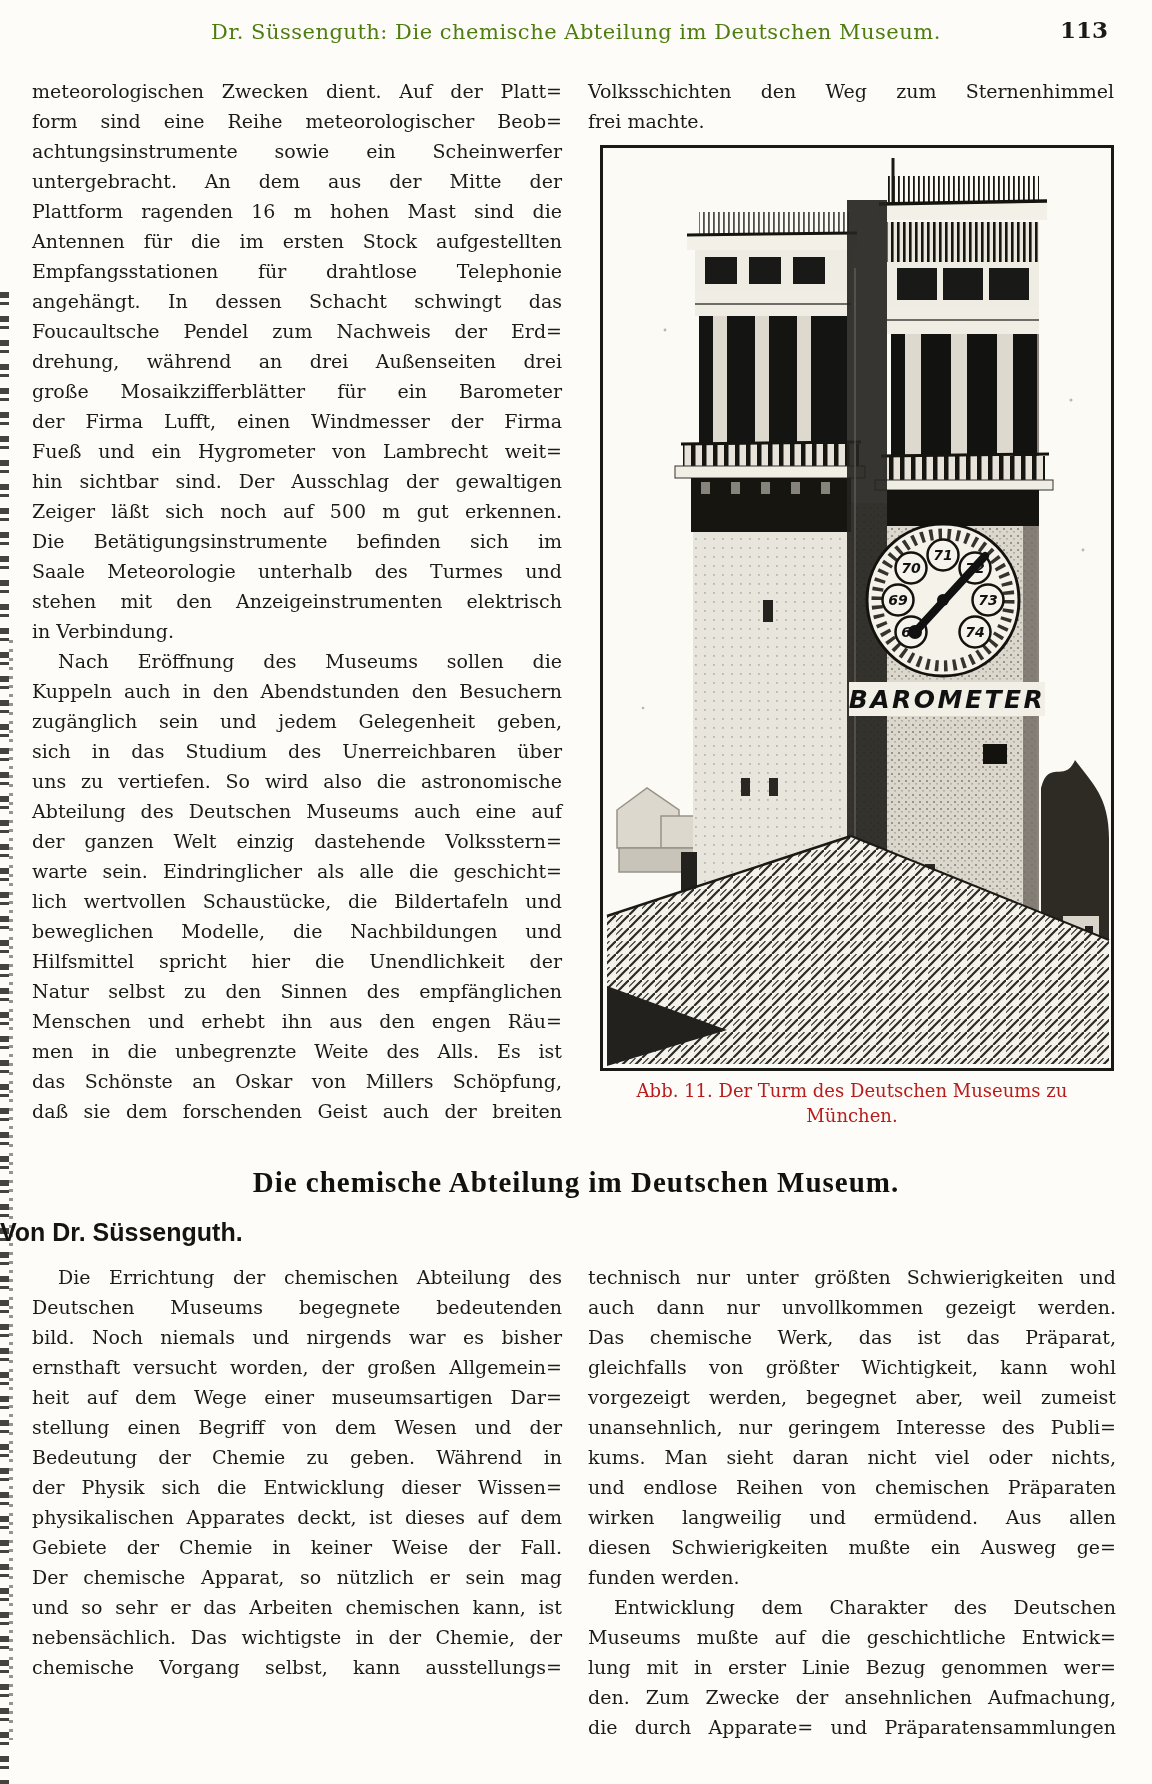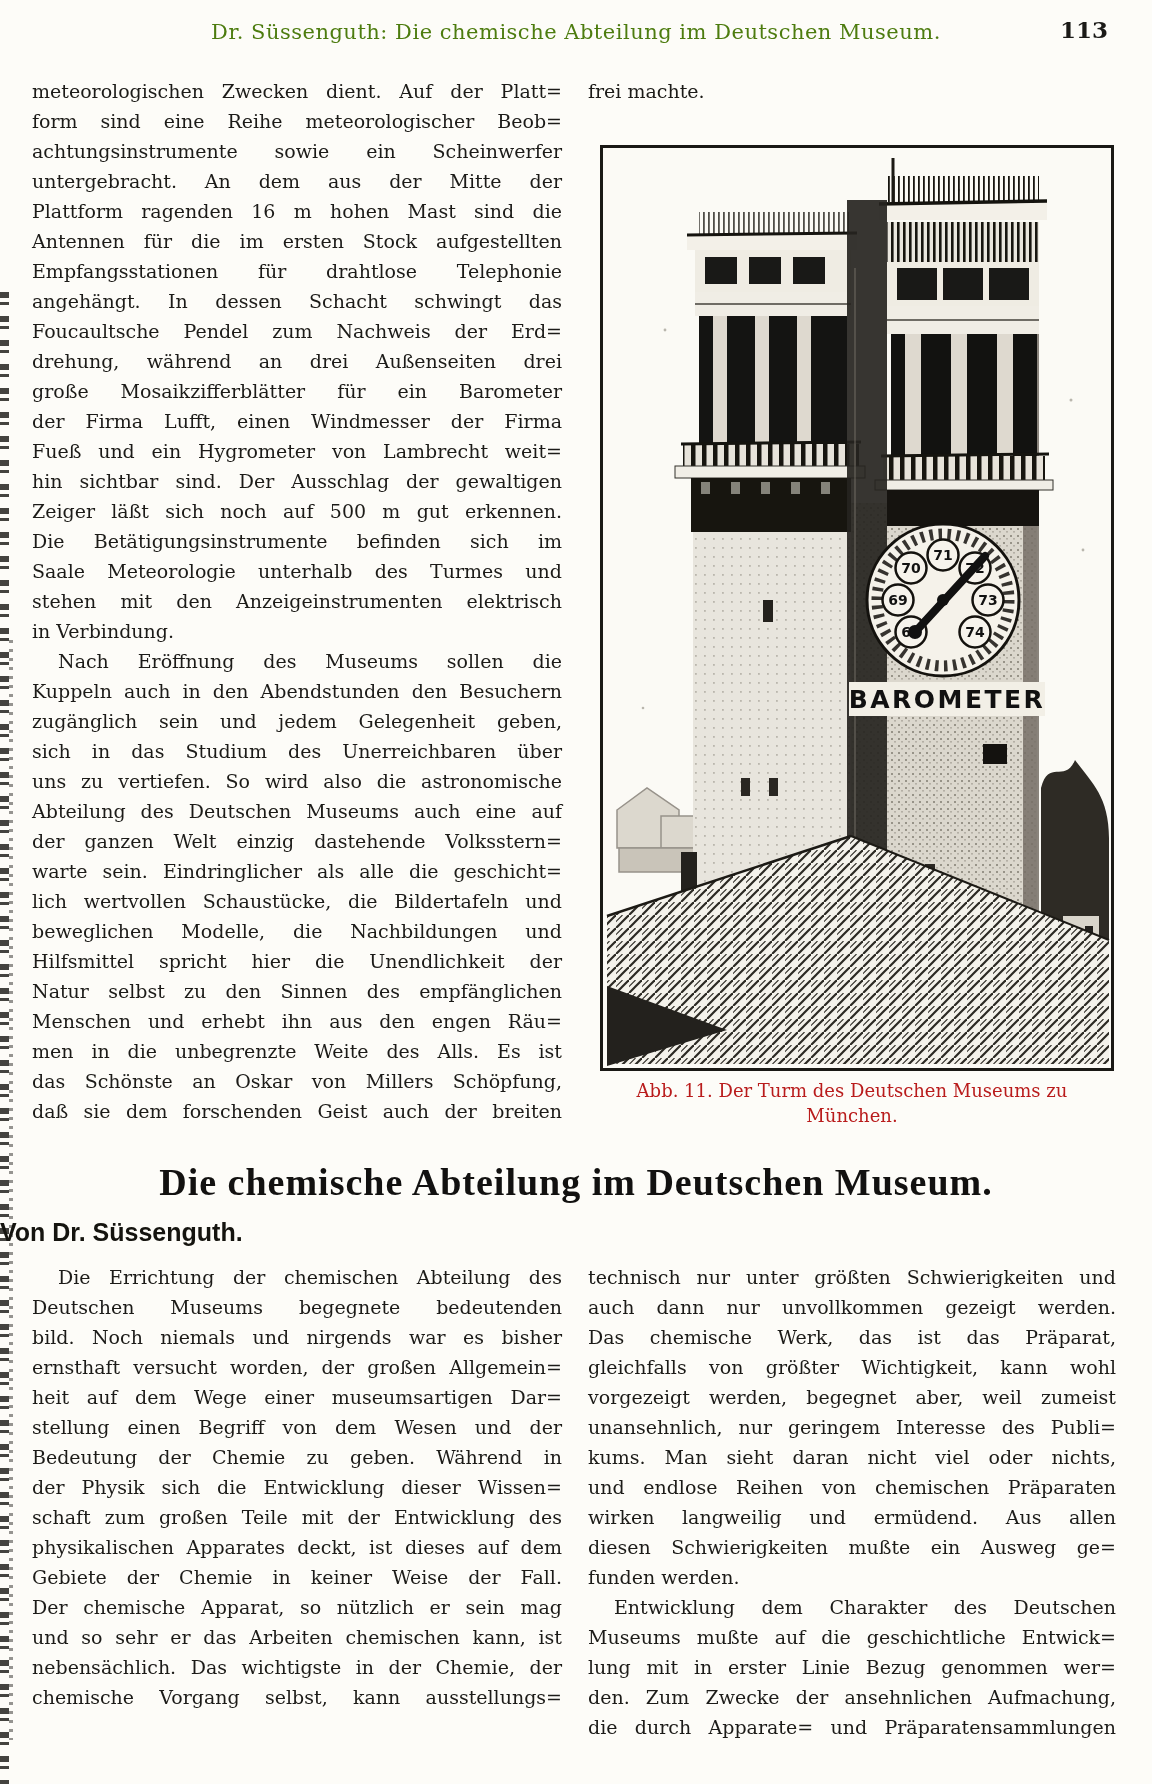--- a/index.html
+++ b/index.html
@@ -13,25 +13,25 @@
   .col{font-size:19px;line-height:30px;}
   #col-lt{left:32px;top:76px;width:530px;}
   #col-rt{left:588px;top:76px;width:526px;}
   #col-lb{left:32px;top:1262px;width:530px;}
   #col-rb{left:588px;top:1262px;width:528px;}
   .para{margin:0;}
   .tline{text-align:justify;text-align-last:justify;height:30px;white-space:nowrap;}
   .tline.pend{text-align-last:left;}
   .para.indent .tline:first-child{text-indent:26px;}
   
-  #figure-frame{left:600px;top:145px;width:514px;height:926px;border:3px solid #1a1915;box-sizing:border-box;background:#fbfaf5;}
+  #figure-frame{left:600px;top:145px;width:514px;height:926px;border:3px solid #1a1915;box-sizing:border-box;background:#fbfaf5;font-style:italic;}
   #figure-caption{left:588px;top:1078px;width:528px;text-align:center;font-size:18px;line-height:25px;color:#b91c1c;}
   
   #article-title{left:0;top:1156px;width:1152px;text-align:center;
-    font-family:"Liberation Serif","DejaVu Serif",serif;font-weight:bold;font-size:38px;line-height:52px;letter-spacing:1px;color:#121110;}
+    font-family:"Liberation Serif","DejaVu Serif",serif;font-weight:bold;font-size:29px;line-height:52px;letter-spacing:1px;color:#121110;}
   #article-byline{left:0;top:1216px;width:1074px;text-align:left;
     font-family:Liberation Sans, sans-serif;font-weight:bold;font-size:25px;line-height:32px;color:#15140f;}
   
   #scan-edge{left:0;top:292px;width:9px;height:1492px;opacity:.8;
     background:repeating-linear-gradient(180deg,#161511 0 6px,transparent 6px 10px,#161511 10px 13px,transparent 13px 24px);}
   #scan-edge2{left:9px;top:640px;width:4px;height:1100px;opacity:.45;
     background:repeating-linear-gradient(180deg,#161511 0 3px,transparent 3px 9px);}
   svg text{font-family:"DejaVu Sans","Liberation Sans",sans-serif;}
 </style>
 </head>
@@ -76,20 +76,21 @@
       <div class="tline">Hilfsmittel spricht hier die Unendlichkeit der</div>
       <div class="tline">Natur selbst zu den Sinnen des empfänglichen</div>
       <div class="tline">Menschen und erhebt ihn aus den engen Räu=</div>
       <div class="tline">men in die unbegrenzte Weite des Alls. Es ist</div>
       <div class="tline">das Schönste an Oskar von Millers Schöpfung,</div>
       <div class="tline">daß sie dem forschenden Geist auch der breiten</div>
     </div>
   </div>
 <div class="abs col" id="col-rt">
     <div class="para">
+      <div class="tline">Volksschichten den Weg zum Sternenhimmel</div>
       <div class="tline pend">frei machte.</div>
     </div>
   </div>
 
 <div class="abs" id="figure-frame">
   <svg width="508" height="920" viewBox="0 0 508 920" xmlns="http://www.w3.org/2000/svg">
     <defs>
       <pattern id="stip1" width="7" height="7" patternUnits="userSpaceOnUse">
         <rect x="1" y="2" width="2" height="2" fill="#5f5a50" opacity="0.55"></rect>
         <rect x="4.2" y="5" width="1.6" height="1.6" fill="#5f5a50" opacity="0.4"></rect>
@@ -253,21 +254,20 @@
 <div class="abs col" id="col-lb">
     <div class="para indent">
       <div class="tline">Die Errichtung der chemischen Abteilung des</div>
       <div class="tline">Deutschen Museums begegnete bedeutenden</div>
       <div class="tline">bild. Noch niemals und nirgends war es bisher</div>
       <div class="tline">ernsthaft versucht worden, der großen Allgemein=</div>
       <div class="tline">heit auf dem Wege einer museumsartigen Dar=</div>
       <div class="tline">stellung einen Begriff von dem Wesen und der</div>
       <div class="tline">Bedeutung der Chemie zu geben. Während in</div>
       <div class="tline">der Physik sich die Entwicklung dieser Wissen=</div>
-      <div class="tline">schaft zum großen Teile mit der Entwicklung des</div>
       <div class="tline">physikalischen Apparates deckt, ist dieses auf dem</div>
       <div class="tline">Gebiete der Chemie in keiner Weise der Fall.</div>
       <div class="tline">Der chemische Apparat, so nützlich er sein mag</div>
       <div class="tline">und so sehr er das Arbeiten chemischen kann, ist</div>
       <div class="tline">nebensächlich. Das wichtigste in der Chemie, der</div>
       <div class="tline">chemische Vorgang selbst, kann ausstellungs=</div>
     </div>
   </div>
 <div class="abs col" id="col-rb">
     <div class="para">

